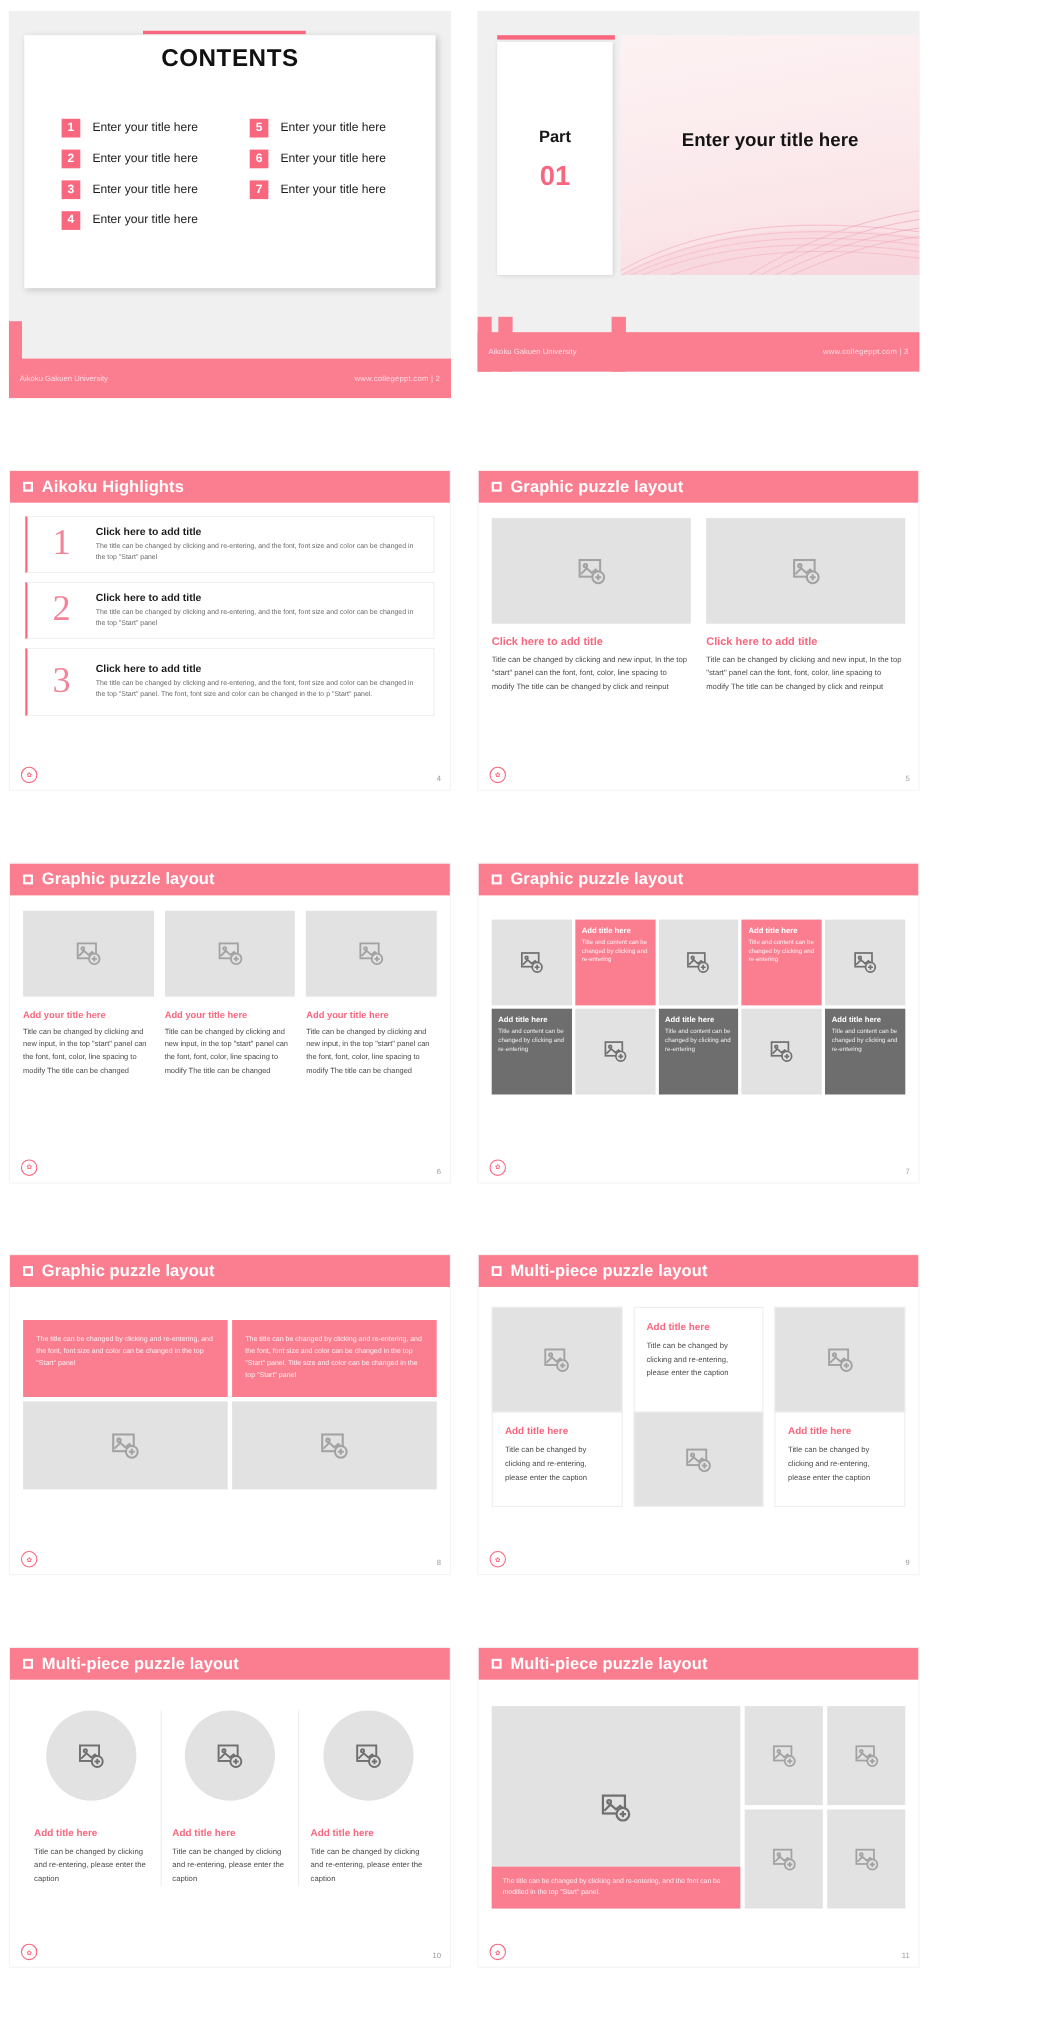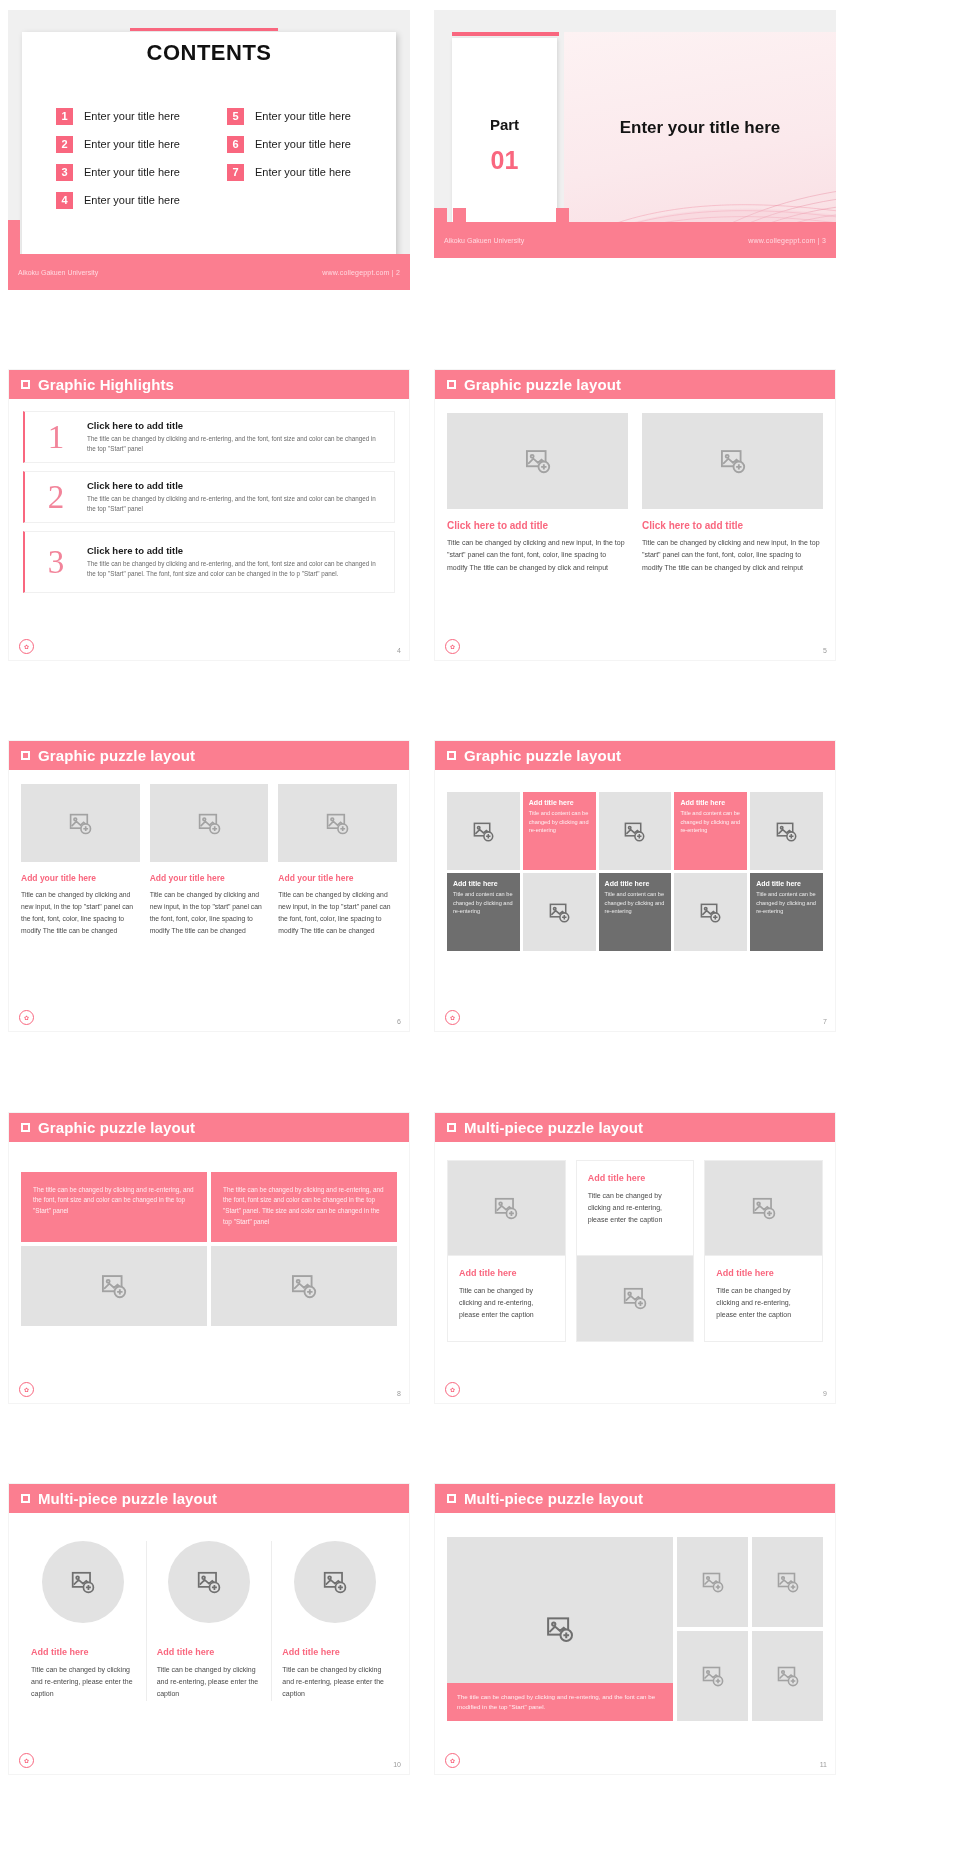--- a/index.html
+++ b/index.html
@@ -19,21 +19,21 @@
     padding: 10px 62px 10px 8px;
     background: #ffffff;
   }
   .slide {
     width: 402px;
     background: #ffffff;
     position: relative;
     overflow: hidden;
   }
   
-  .s-contents { height: 280px; background: #f0f0f0; position: relative; }
+  .s-contents { height: 352px; background: #f0f0f0; position: relative; }
   .contents-card {
     position: absolute; left: 14px; top: 22px; width: 374px; height: 230px;
     background: #ffffff; box-shadow: 2px 2px 6px rgba(0,0,0,.18);
   }
   .contents-rule {
     position: absolute; left: 122px; top: 18px; width: 148px; height: 3px;
     background: #f9677f;
   }
   .contents-title {
     position: absolute; left: 0; right: 0; top: 30px;
@@ -50,21 +50,21 @@
     font-size: 11px; font-weight: bold; display: flex;
     align-items: center; justify-content: center;
   }
   .c-txt { font-size: 11px; color: #1a1a1a; }
   .c-blank { height: 28px; }
   .strip-left {
     position: absolute; left: 0; bottom: 18px; width: 12px; height: 52px;
     background: #fb7e90;
   }
   
-  .s-part { height: 248px; background: #f0f0f0; position: relative; }
+  .s-part { height: 328px; background: #f0f0f0; position: relative; }
   .part-rule {
     position: absolute; left: 18px; top: 22px; width: 107px; height: 4px;
     background: #f9677f;
   }
   .part-card {
     position: absolute; left: 18px; top: 28px; width: 105px; height: 212px;
     background: #fff; box-shadow: 1px 1px 4px rgba(0,0,0,.12);
     display: flex; flex-direction: column; align-items: center;
     justify-content: center;
   }
@@ -259,21 +259,21 @@
     <div class="pstrip" style="left:122px"></div>
     <div class="fbar">
       <span>Aikoku Gakuen University</span>
       <span class="fright"><span>www.collegeppt.com</span>&nbsp;|&nbsp;<span>3</span></span>
     </div>
   </div>
 
   <div class="slide s-std">
     <div class="hdr">
       <span class="hdr-sq"></span>
-      <span class="hdr-txt">Graphic Highlights</span>
+      <span class="hdr-txt">Aikoku Highlights</span>
     </div>
     <div class="ph-list">
       <div class="ph-row r1">
         <div class="ph-num">1</div>
         <div class="ph-body">
           <div class="ph-t">Click here to add title</div>
           <div class="ph-d">The title can be changed by clicking and re-entering, and the font, font size and color can be changed in the top "Start" panel</div>
         </div>
       </div>
       <div class="ph-row r2">

